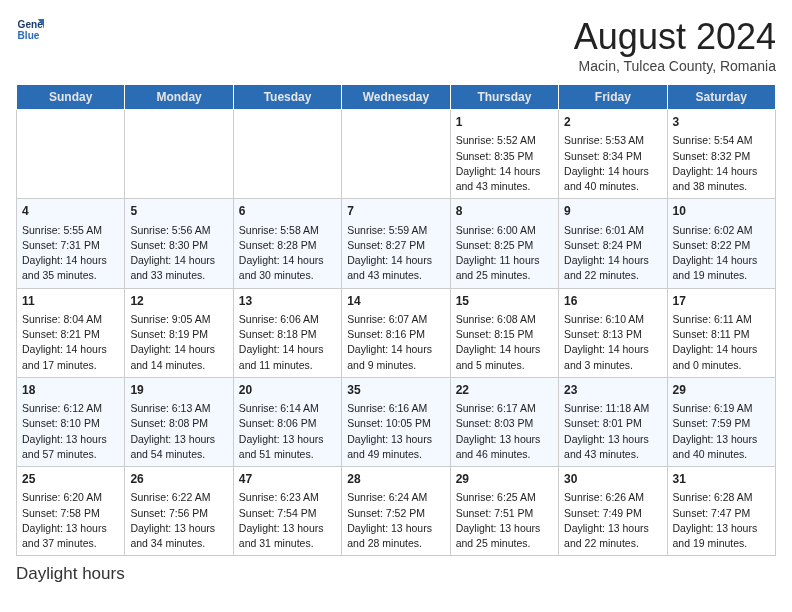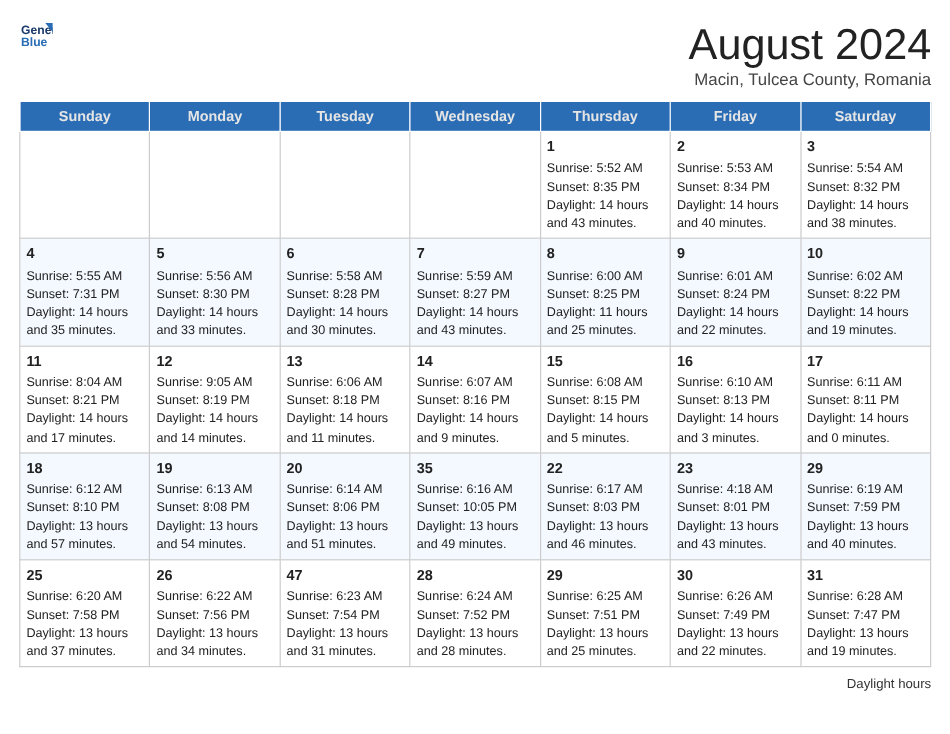--- a/index.html
+++ b/index.html
@@ -73,23 +73,23 @@
       font-weight: bold;
       font-size: 12px;
       margin-bottom: 2px;
     }
     .empty { background: #f9f9f9; }
     tr:nth-child(even) td { background: #f4f8ff; }
     tr:nth-child(odd) td { background: #fff; }
     thead tr th { background: #2a6db5; }
     .footer {
       margin-top: 8px;
-      font-size: 11px;
+      font-size: 17px;
       color: #333;
-      text-align: right;
+      text-align: left;
     }
   </style>
 </head>
 <body>
 
 <div class="header">
   <div class="logo">
     <svg class="logo-icon" viewBox="0 0 36 36">
       <rect x="0" y="0" width="36" height="36" fill="#fff"></rect>
       <text x="2" y="16" font-size="13" font-weight="bold" fill="#1a3a6b" font-family="Arial">General</text>
@@ -256,21 +256,21 @@
           <div>Daylight: 13 hours and 49 minutes.</div>
         </td>
         <td>
           <div class="day-num">22</div>
           <div>Sunrise: 6:17 AM</div>
           <div>Sunset: 8:03 PM</div>
           <div>Daylight: 13 hours and 46 minutes.</div>
         </td>
         <td>
           <div class="day-num">23</div>
-          <div>Sunrise: 4:18 AM</div>
+          <div>Sunrise: 11:18 AM</div>
           <div>Sunset: 8:01 PM</div>
           <div>Daylight: 13 hours and 43 minutes.</div>
         </td>
         <td>
           <div class="day-num">29</div>
           <div>Sunrise: 6:19 AM</div>
           <div>Sunset: 7:59 PM</div>
           <div>Daylight: 13 hours and 40 minutes.</div>
         </td>
       </tr>

